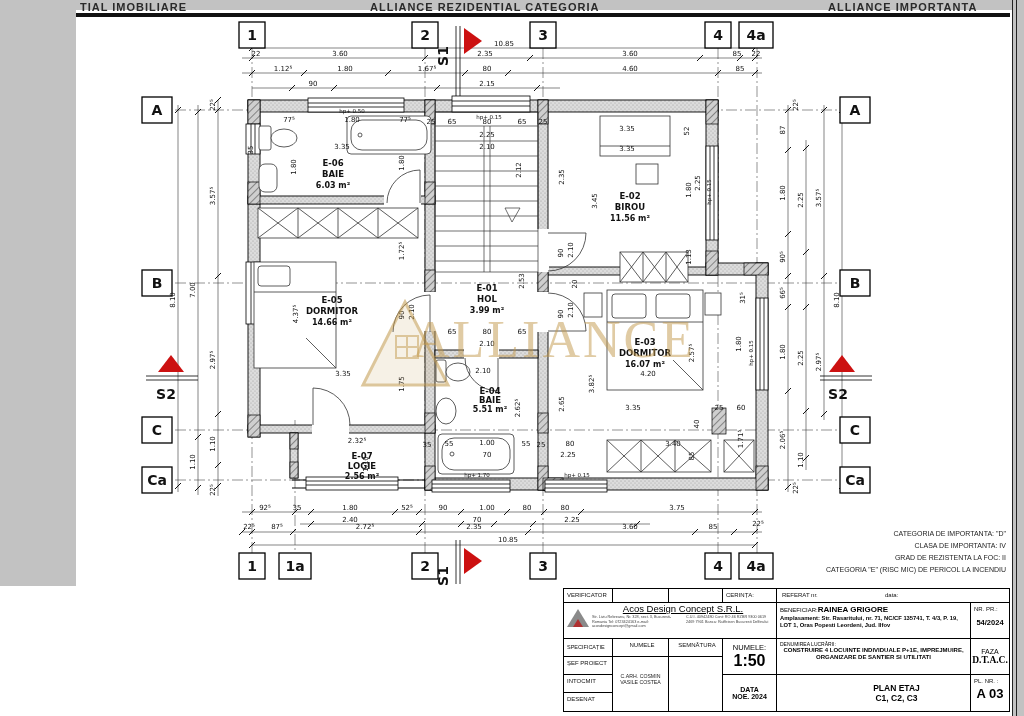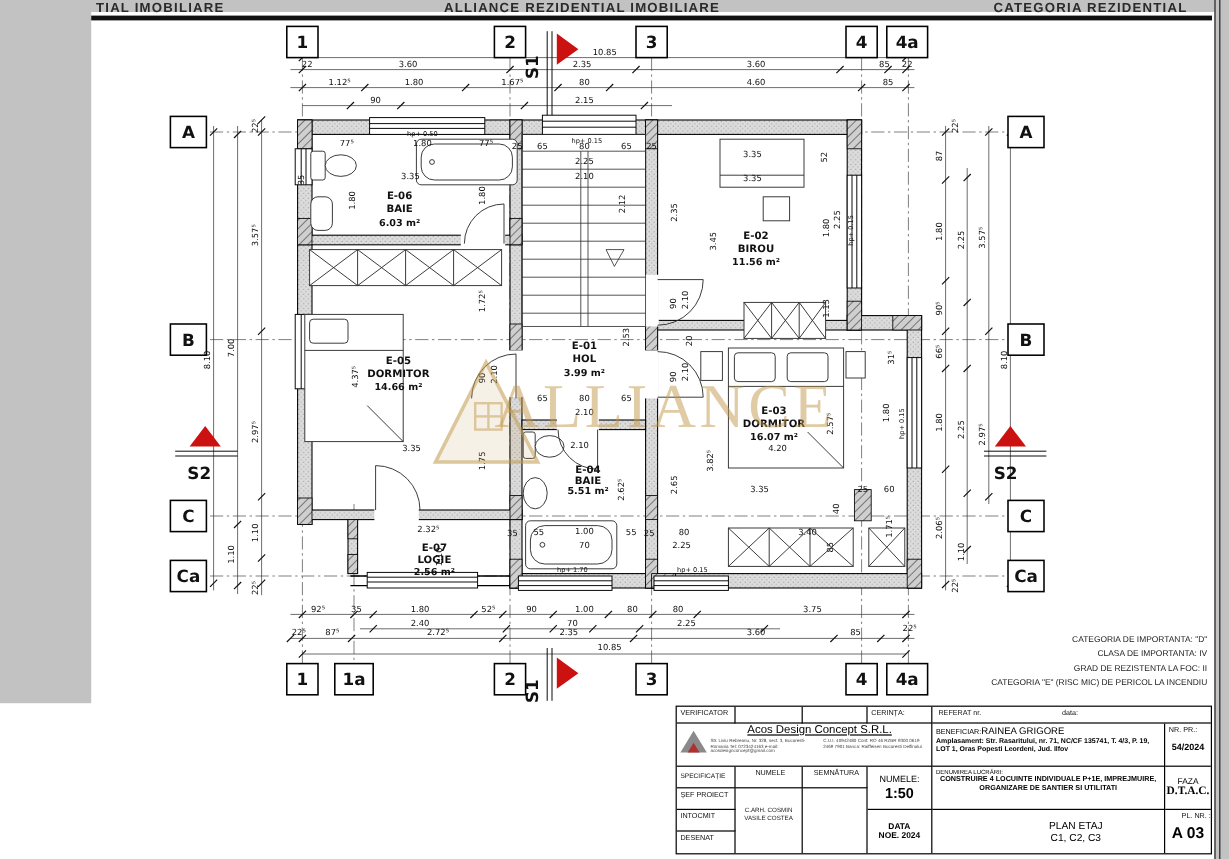--- a/index.html
+++ b/index.html
@@ -24,43 +24,43 @@
   .tb-cell.nb{border-bottom:none;}
   .lbl6{font-size:6px;padding:3px 0 0 3px;color:#111;}
   .lbl55{font-size:5.5px;padding:5px 0 0 3px;color:#111;}
   .rightlines{position:absolute;left:1012px;top:0;width:3px;height:716px;border-left:1.5px solid #222;border-right:1px solid #222;}
   .firm-name{font-size:9.5px;font-weight:normal;text-decoration:underline;text-align:center;margin:0 0 1px 26px;}
   .contacts{display:flex;margin-left:28px;gap:8px;}
   .contact{font-size:3.8px;color:#444;line-height:4.5px;width:86px;}
   .logo-tri{position:absolute;left:3px;top:6px;width:0;height:0;border-left:11px solid transparent;border-right:11px solid transparent;border-bottom:18px solid #8a8a8a;}
   .logo-tri2{position:absolute;left:9px;top:16px;width:0;height:0;border-left:5px solid transparent;border-right:5px solid transparent;border-bottom:8px solid #b03030;}
   .benef-line1{font-size:6px;padding:2px 0 0 3px;}
-  .benef-name{font-size:8px;font-weight:normal;}
+  .benef-name{font-size:8px;font-weight:bold;}
   .benef-rest{font-size:5.8px;font-weight:bold;padding:1px 2px 0 3px;line-height:7px;}
   .cell-center{display:flex;flex-direction:column;align-items:center;justify-content:center;height:100%;}
-  .scara-val{font-size:12px;font-weight:bold;}
+  .scara-val{font-size:16px;font-weight:bold;}
   .denum-lbl{font-size:5px;padding:2px 0 0 3px;}
   .denum-val{font-size:6px;font-weight:bold;text-align:center;line-height:7px;padding:0 4px;}
   .faza-val{font-size:9.5px;font-weight:bold;font-family:Liberation Serif, serif;}
   .nrpr-val{font-size:7.5px;font-weight:bold;}
   .plnr-val{font-size:13px;font-weight:bold;}
-  .plan-val{font-size:8.5px;font-weight:normal;text-align:left;line-height:10px;padding-left:46px;}
+  .plan-val{font-size:8.5px;font-weight:bold;text-align:left;line-height:10px;padding-left:46px;}
   .name-val{font-size:5.2px;text-align:center;padding-top:16px;color:#222;line-height:6px;}
   .data-val{font-size:7px;font-weight:bold;}
 </style>
 </head>
 <body>
 
 <div id="stage">
   <div id="sheet"></div>
   <div id="sheet2"></div>
   <div id="topline"></div>
   <div class="bandtxt" style="left:80px">TIAL IMOBILIARE</div>
-  <div class="bandtxt" style="left:370px">ALLIANCE REZIDENTIAL IMOBILIARE</div>
-  <div class="bandtxt" style="left:828px">CATEGORIA REZIDENTIAL</div>
+  <div class="bandtxt" style="left:370px">ALLIANCE REZIDENTIAL CATEGORIA</div>
+  <div class="bandtxt" style="left:828px">ALLIANCE IMPORTANTA</div>
   <div class="rightlines"></div>
 
   <svg id="planSvg" width="1024" height="716" viewBox="0 0 1024 716">
     <defs>
       <pattern id="hatch" width="5" height="5" patternUnits="userSpaceOnUse" patternTransform="rotate(45)">
         <rect width="5" height="5" fill="#cfcfcf"></rect>
           <line x1="0" y1="0" x2="0" y2="5" stroke="#444" stroke-width="1.1"></line>
       </pattern>
       <pattern id="wdots" width="4" height="4" patternUnits="userSpaceOnUse">
         <rect width="4" height="4" fill="#dcdcdc"></rect>
@@ -656,20 +656,20 @@
         <span class="data-val">DATA</span>
         <span class="data-val">NOE. 2024</span>
       </div>
     </div>
     <div class="tb-cell nb" style="left:213px;top:86px;width:194px;height:36px;">
       <div class="cell-center">
         <span class="plan-val">PLAN ETAJ</span>
         <span class="plan-val">C1, C2, C3</span>
       </div>
     </div>
-    <div class="tb-cell nr nb" style="left:407px;top:86px;width:38px;height:36px;text-align:right;">
+    <div class="tb-cell nr nb" style="left:407px;top:86px;width:38px;height:36px;">
       <div class="lbl6">PL. NR. :</div>
       <div class="cell-center" style="height:18px;">
           <span class="plnr-val">A 03</span>
         </div>
     </div>
   </div>
 </div>
 
 </body></html>

